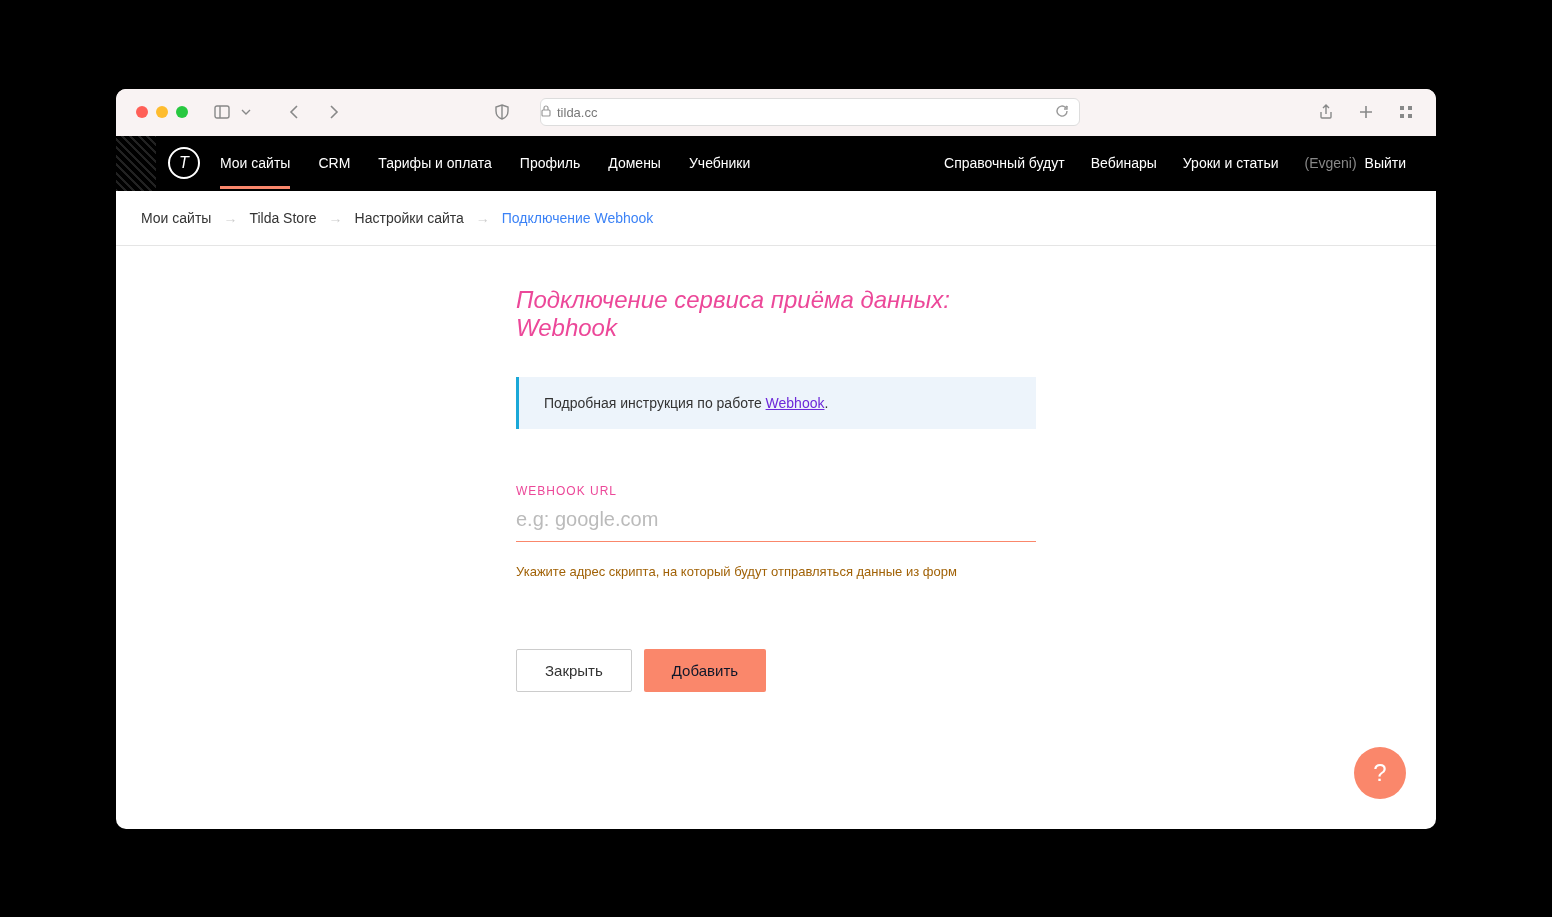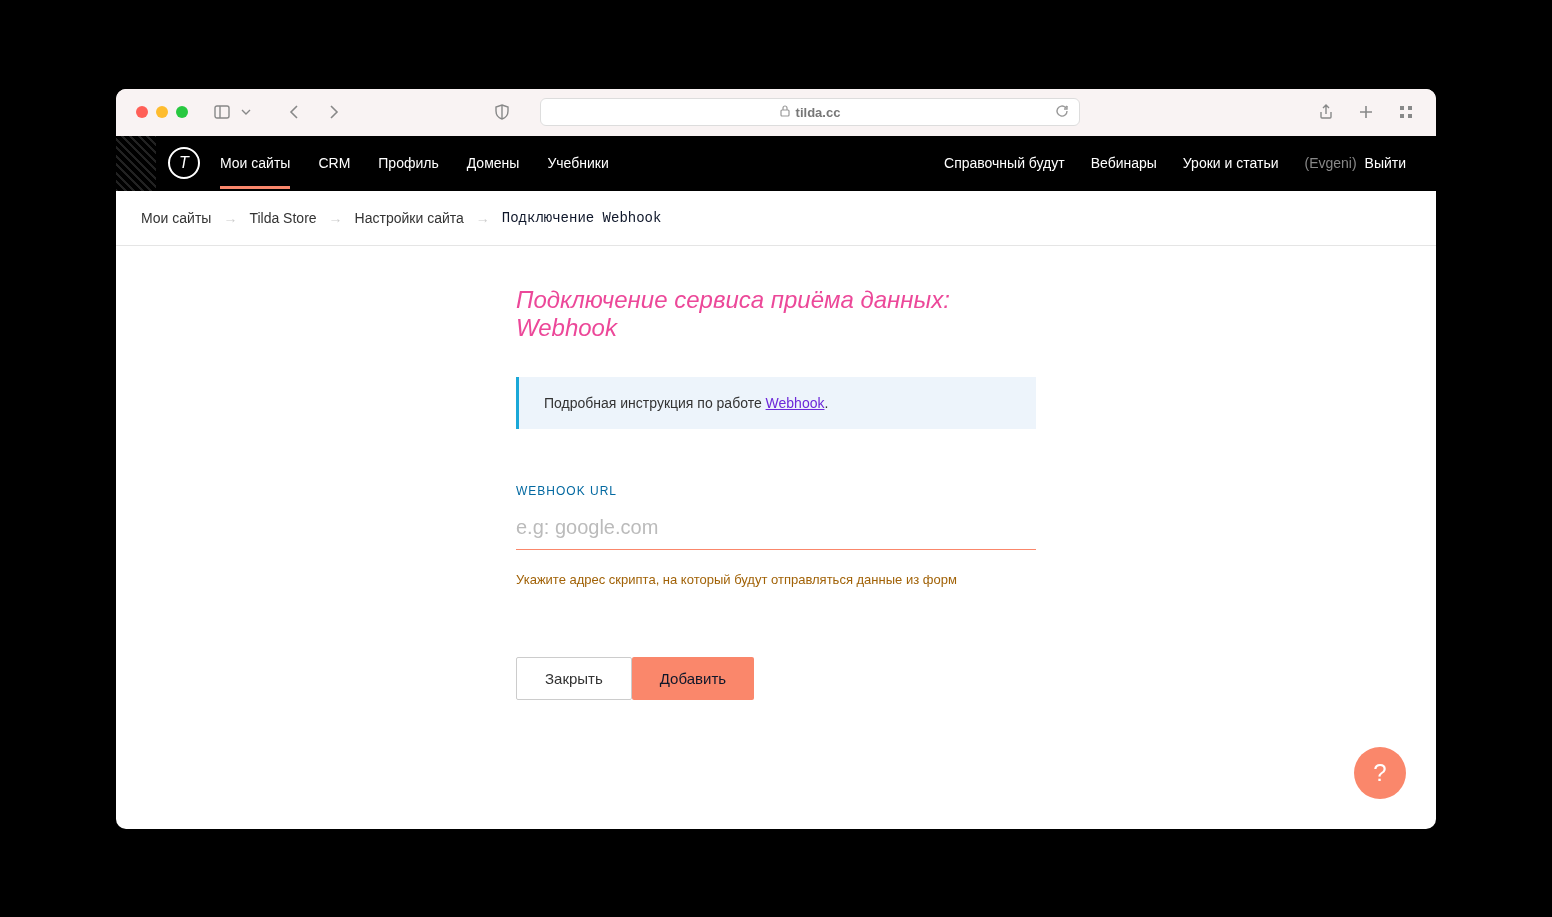--- a/index.html
+++ b/index.html
@@ -44,26 +44,25 @@
     .shield-icon { margin-right: 20px; color: #888; }
     .address-bar {
       flex: 1;
       max-width: 540px;
       height: 28px;
       background: #fff;
       border: 1px solid #ddd;
       border-radius: 6px;
       display: flex;
       align-items: center;
-      justify-content: center;
+      justify-content: flex-start;
       gap: 6px;
       color: #777;
       font-size: 13px;
       position: relative;
-      font-weight: bold;
     }
     .reload-icon { position: absolute; right: 10px; color: #999; }
     .chrome-right { margin-left: auto; display: flex; gap: 20px; color: #888; }
     
     .app-header {
       background: #000;
       height: 55px;
       display: flex;
       align-items: center;
       padding: 0 0 0 0;
@@ -116,21 +115,21 @@
     .breadcrumb-bar {
       height: 55px;
       border-bottom: 1px solid #e5e5e5;
       display: flex;
       align-items: center;
       padding: 0 25px;
       gap: 12px;
       font-size: 14px;
     }
     .bc-item { color: #333; cursor: pointer; }
-    .bc-item.current { color: #0f172a; cursor: default; font-family: Liberation Mono, monospace; }
+    .bc-item.current { color: #3b82f6; cursor: default; }
     .bc-arrow { color: #ccc; }
     
     .page-content {
       padding: 40px 0;
       max-width: 520px;
       margin: 0 auto;
     }
     .page-title {
       font-size: 24px;
       font-weight: 400;
@@ -142,43 +141,43 @@
       background: #edf4fb;
       border-left: 3px solid #1aa8d8;
       padding: 18px 25px;
       font-size: 14px;
       color: #333;
       margin-bottom: 55px;
     }
     .info-box a { color: #6d28d9; text-decoration: underline; cursor: pointer; }
     
     .field-label {
-      color: #0369a1;
+      color: #ec4899;
       font-size: 12px;
       letter-spacing: 1px;
-      margin-bottom: 12px;
+      margin-bottom: 4px;
     }
     .text-input {
       width: 100%;
       border: none;
       border-bottom: 1px solid #fa876b;
       font-size: 20px;
       padding: 6px 0 10px 0;
       outline: none;
       color: #333;
       background: transparent;
     }
     .text-input::placeholder { color: #bbb; }
     .help-text {
       font-size: 13px;
       color: #a16207;
       margin-top: 22px;
       margin-bottom: 70px;
     }
-    .button-row { display: flex; }
+    .button-row { display: flex; gap: 12px; }
     .btn {
       padding: 12px 28px;
       font-size: 15px;
       border-radius: 2px;
       cursor: pointer;
       border: none;
     }
     .btn-secondary {
       background: #fff;
       border: 1px solid #ccc;
@@ -280,20 +279,21 @@
       </span>
     </div>
   </div>
 
   <div class="app-header">
     <div class="header-pattern"></div>
     <div class="logo-circle">T</div>
     <div class="nav-left">
       <div class="nav-item active">Мои сайты</div>
       <div class="nav-item">CRM</div>
+      <div class="nav-item">Тарифы и оплата</div>
       <div class="nav-item">Профиль</div>
       <div class="nav-item">Домены</div>
       <div class="nav-item">Учебники</div>
     </div>
     <div class="nav-right">
       <div class="nav-right-item">Справочный будут</div>
       <div class="nav-right-item">Вебинары</div>
       <div class="nav-right-item">Уроки и статьи</div>
       <div class="user-info">
         <span>(Evgeni)</span>

